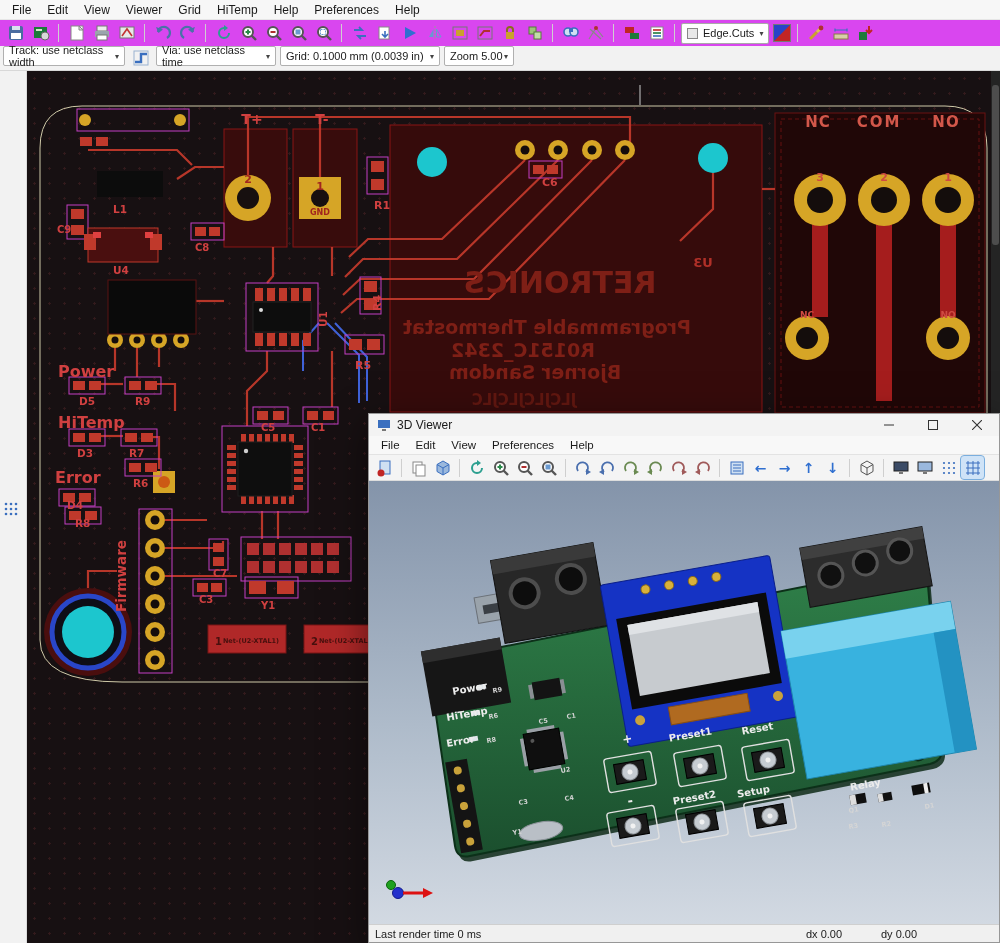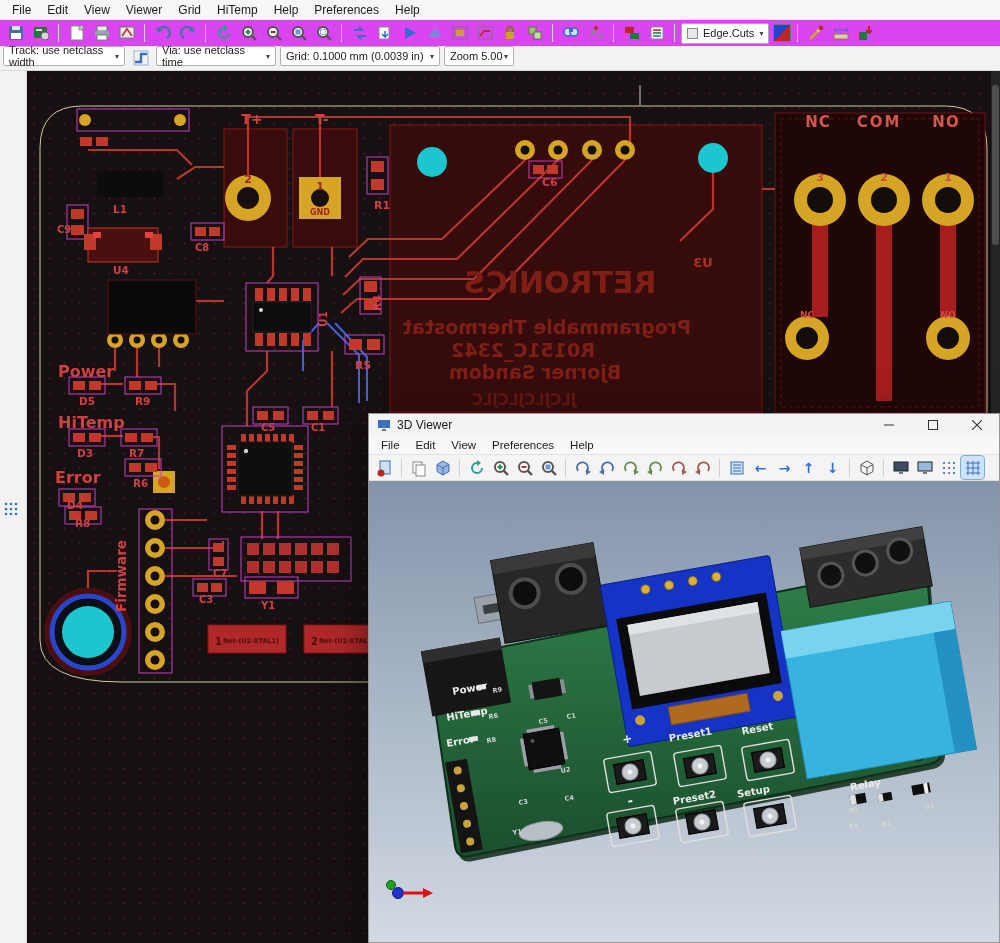--- a/index.html
+++ b/index.html
@@ -1013,15 +1013,20 @@
         </g>
 
         <g>
           <circle cx="22" cy="404" r="4.5" fill="#1fa01f" stroke="#0a660a"></circle>
           <circle cx="29" cy="412" r="5.5" fill="#2330cc" stroke="#111a8a"></circle>
           <line x1="34" y1="412" x2="54" y2="412" stroke="#dd1111" stroke-width="3"></line>
           <path d="M54 407 L64 412 L54 417 Z" fill="#dd1111"></path>
         </g>
       </svg>
     </div>
+    <div class="v3d-status">
+      <span class="sleft">Last render time 0 ms</span>
+      <span class="sdx">dx 0.00</span>
+      <span class="sdy">dy 0.00</span>
+    </div>
   </div>
 
 </div>
 
 </body></html>

